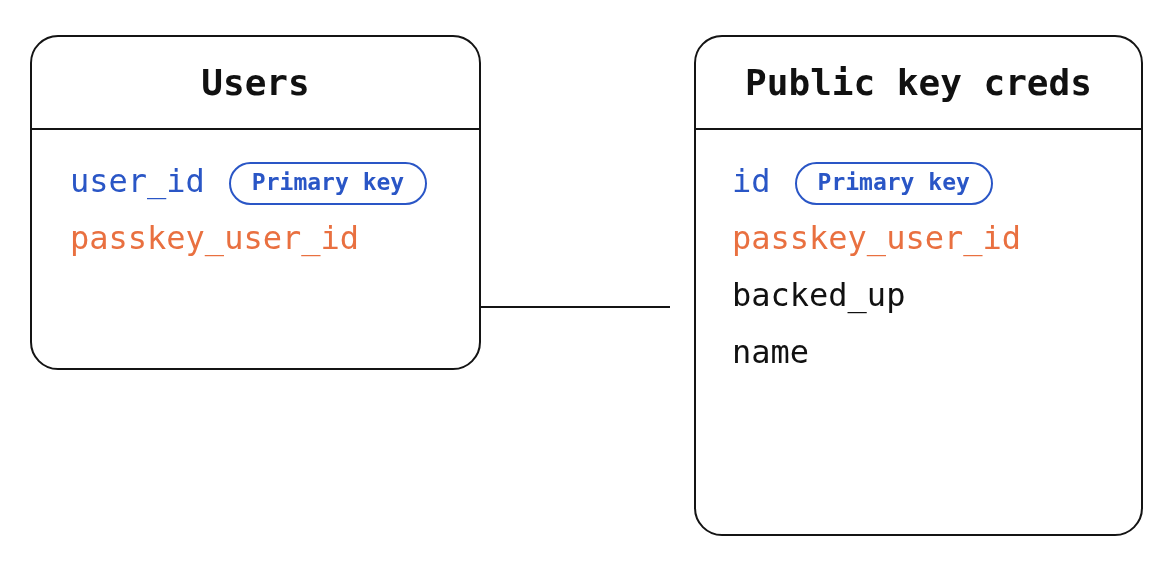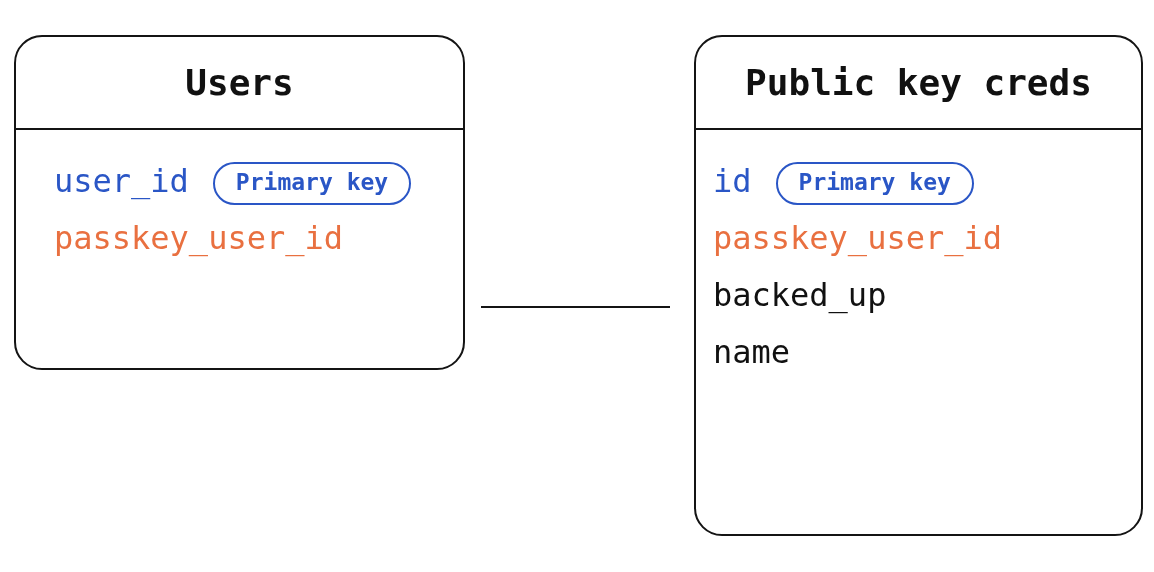--- a/index.html
+++ b/index.html
@@ -16,21 +16,21 @@
     overflow: hidden;
   }
   .table-box {
     position: absolute;
     background: #ffffff;
     border: 2px solid var(--line, #141414);
     border-radius: 28px;
     box-sizing: border-box;
   }
   .table-box.users {
-    left: 14px;
+    left: 30px;
     top: 35px;
     width: 451px;
     height: 335px;
   }
   .table-box.creds {
     left: 670px;
     top: 35px;
     width: 449px;
     height: 501px;
     margin-left: 24px;
@@ -43,21 +43,21 @@
     justify-content: center;
     font-weight: bold;
     font-size: 36px;
     color: var(--black, #111111);
     white-space: nowrap;
   }
   .table-rows {
     padding: 32px 16px 0 38px;
   }
   .creds .table-rows {
-    padding-left: 17px;
+    padding-left: 36px;
   }
   .field-row {
     height: 57px;
     display: flex;
     align-items: flex-start;
     gap: 24px;
   }
   .field-name {
     font-size: 32px;
     white-space: nowrap;

